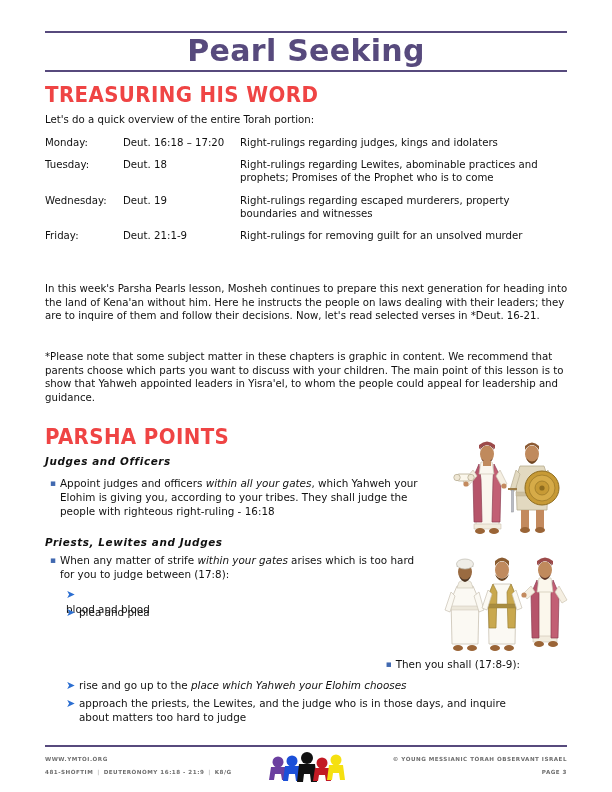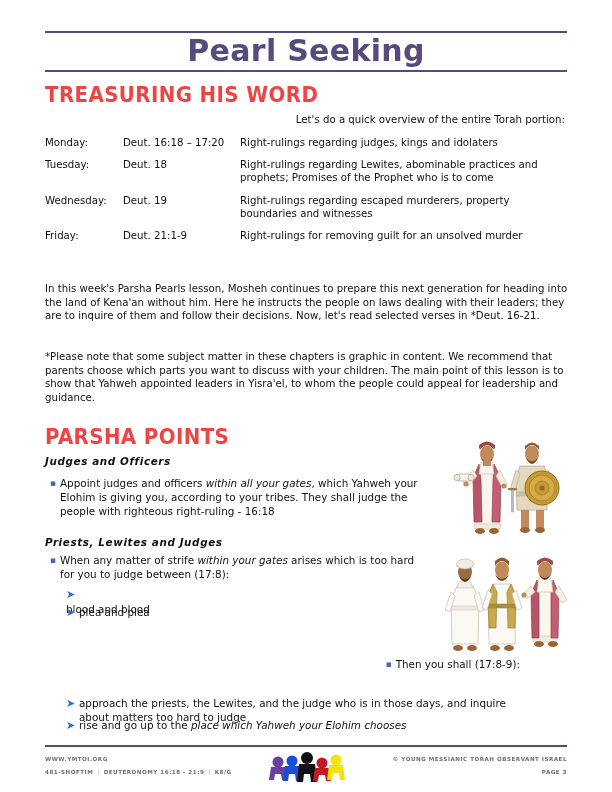--- a/index.html
+++ b/index.html
@@ -70,21 +70,20 @@
     color: #111111;
     font-family: "DejaVu Sans", sans-serif;
     font-size: 10.2px;
     line-height: 13.6px;
   }
 
   #intro-line {
     left: 45px;
     top: 113px;
     width: 520px;
-    text-align: right;
   }
 
   
   .schedule {
     position: absolute;
     left: 45px;
     top: 136px;
     width: 522px;
     border-collapse: collapse;
   }
@@ -156,21 +155,21 @@
     line-height: 13.9px;
   }
 
   #b1 { left: 50px; top: 477px; width: 380px; }
   #b2 { left: 50px; top: 554px; width: 372px; }
   #b3 { left: 50px; top: 658px; width: 470px; justify-content: flex-end; }
 
   #s1 { left: 66px; top: 588px; width: 300px; flex-direction: column; }
   #s2 { left: 66px; top: 606px; width: 300px; }
   #s3 { left: 66px; top: 624px; width: 300px; }
-  #s4 { left: 66px; top: 679px; width: 460px; margin-top: 40px; }
+  #s4 { left: 66px; top: 679px; width: 460px; }
   #s5 { left: 66px; top: 697px; width: 470px; }
 
   
   .illus {
     position: absolute;
   }
   #illus-judges  { left: 446px; top: 432px; }
   #illus-priests { left: 443px; top: 548px; }
 
   

